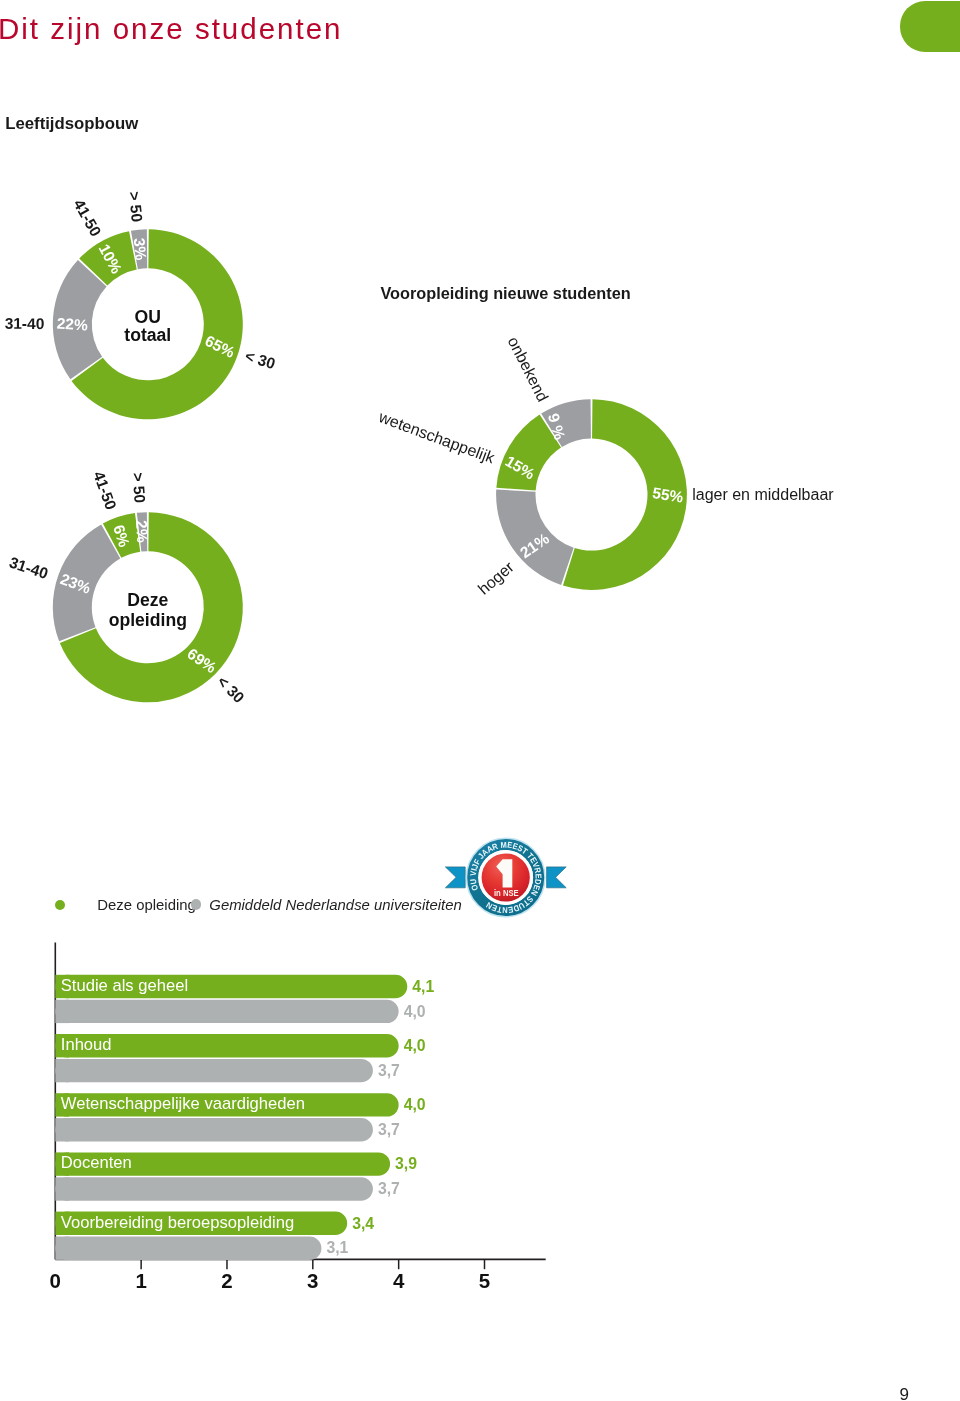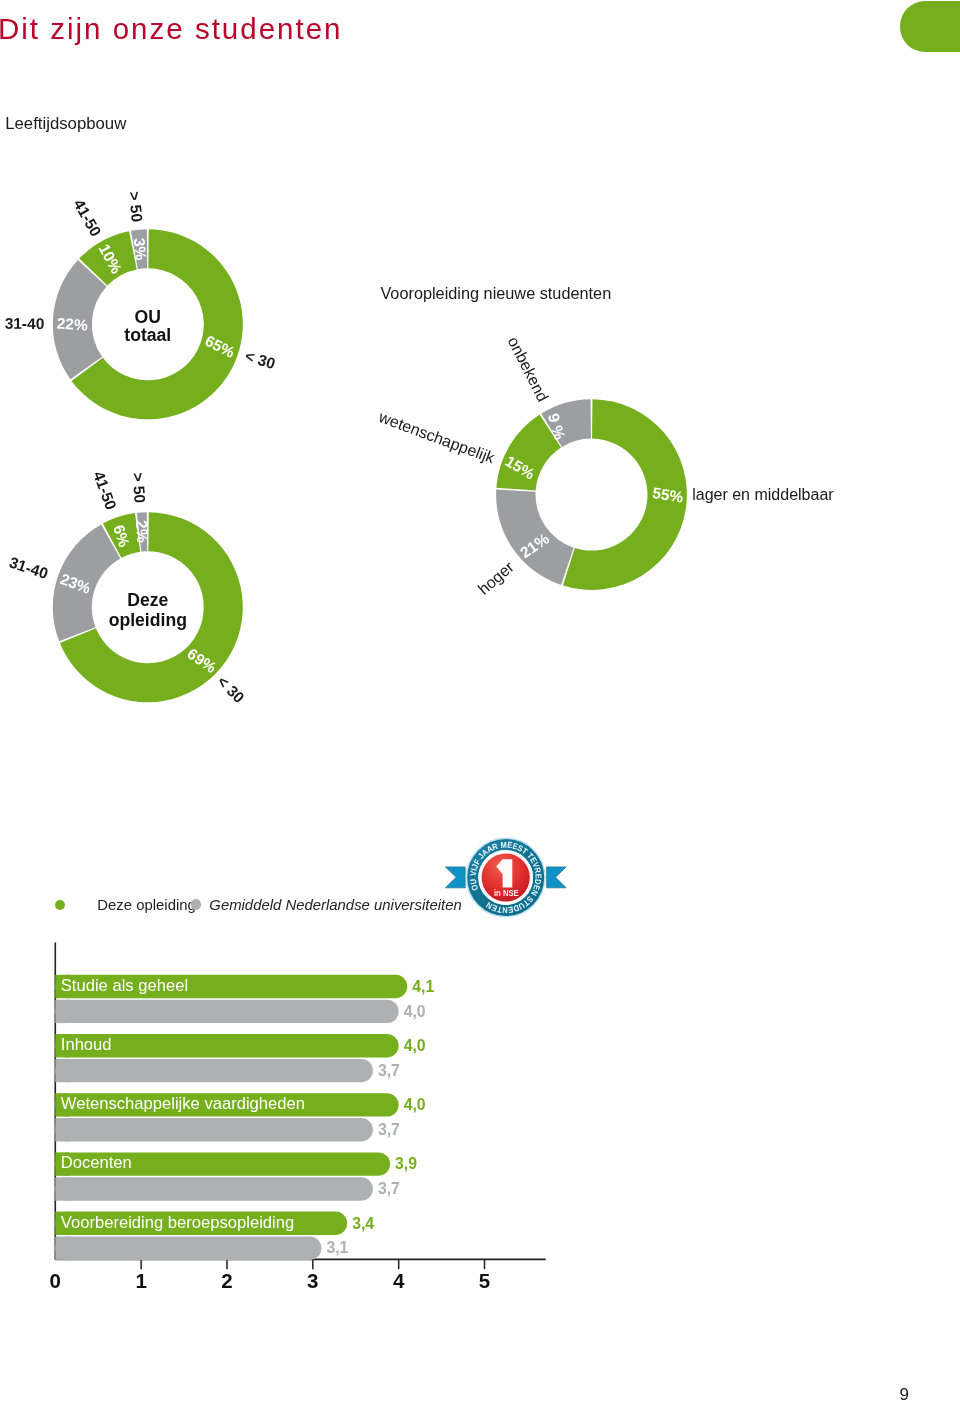--- a/index.html
+++ b/index.html
@@ -1,20 +1,20 @@
 <!DOCTYPE html>
 <html><head>
 <meta charset="utf-8">
 <style>
   html,body{margin:0;padding:0;}
   body{width:960px;height:1401px;background:#fff;font-family:"Liberation Sans",sans-serif;position:relative;overflow:hidden;}
   .page{position:absolute;left:0;top:0;width:960px;height:1333px;}
   #page-title{position:absolute;left:-2px;top:11.5px;font-size:29.5px;color:#b8062c;letter-spacing:2.0px;font-weight:400;white-space:nowrap;}
   #green-tab{position:absolute;left:899.5px;top:1.3px;width:90px;height:50.5px;background:#76af1e;border-radius:25px 0 0 25px;}
-  .sec-head{position:absolute;font-weight:normal;color:#1a1a1a;white-space:nowrap;}
+  .sec-head{position:absolute;font-weight:bold;color:#1a1a1a;white-space:nowrap;}
   #page-number{position:absolute;left:899.5px;top:1384.5px;font-size:17px;color:#1a1a1a;}
   #legend{position:absolute;left:0;top:0;}
   .lg-dot{position:absolute;width:10.3px;height:10.3px;border-radius:50%;}
   #lg-dot-0{left:54.7px;top:899.7px;background:#76af1e;}
   #lg-dot-1{left:191.1px;top:899.3px;background:#aeb1b2;}
   .lg-txt{position:absolute;font-size:14.9px;color:#231f20;white-space:nowrap;}
   #lg-txt-0{left:69.3px;top:896.8px;margin-left:28px;}
   #lg-txt-1{left:209.3px;top:896.8px;font-style:italic;}
   svg{position:absolute;left:0;top:0;overflow:visible;}
 </style>

